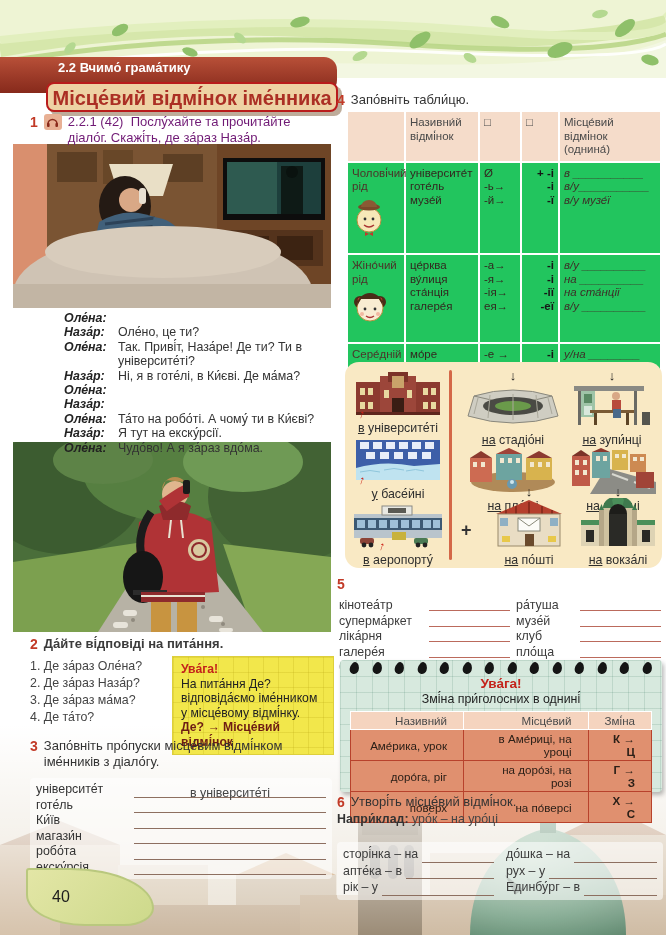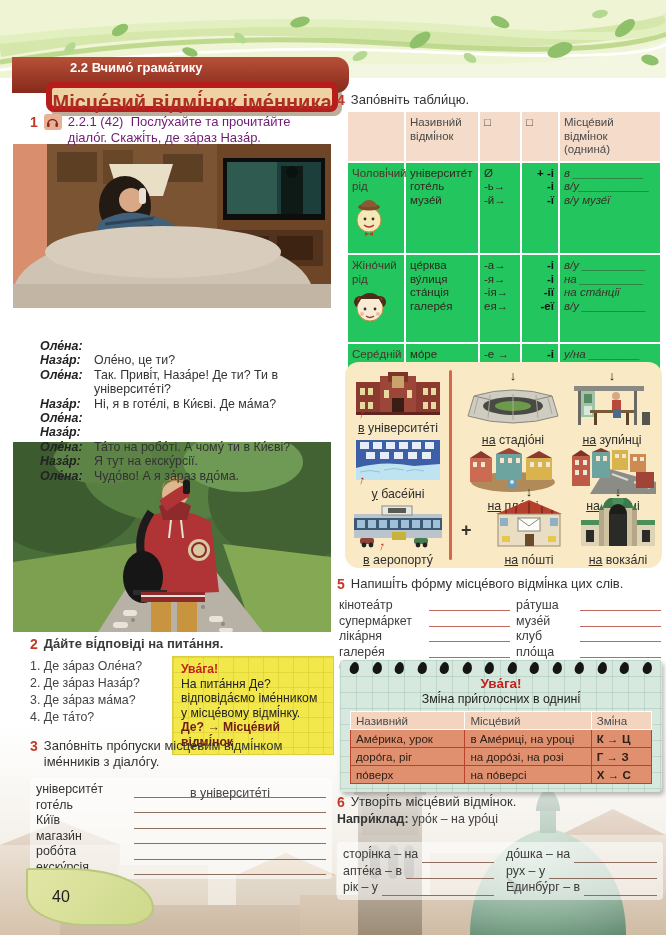--- a/index.html
+++ b/index.html
@@ -1,42 +1,42 @@
 <!DOCTYPE html>
 <html><head>
 <meta charset="utf-8">
 <style>
   html,body{margin:0;padding:0;background:#777;}
   #page{position:relative;width:666px;height:935px;background:#ffffff;overflow:hidden;
         font-family:"Liberation Sans",sans-serif;color:#333;}
   
   .topband{position:absolute;top:0;left:0;z-index:1;}
   
-  .banner{position:absolute;left:12px;top:57px;width:337px;height:36px;z-index:3;
+  .banner{position:absolute;left:0;top:57px;width:337px;height:36px;z-index:3;
     background:linear-gradient(180deg,#b85038 0%,#9c3a28 55%,#872a1b 100%);
     border-radius:0 13px 13px 0;color:#fff;font-weight:bold;font-size:13px;
     line-height:22px;padding-left:58px;box-sizing:border-box;}
   .title-box{position:absolute;left:46px;top:82px;width:292px;height:30px;z-index:3;
-    background:#eed2a4;border:6px solid #b91c1c;border-radius:8px;
+    background:#eed2a4;border:2px solid #b91c1c;border-radius:8px;
     box-shadow:4px 4px 0 rgba(110,70,30,.45);
     color:#ab2f24;font-weight:bold;font-size:20px;text-align:center;line-height:28px;box-sizing:border-box;}
   
   .ex{position:absolute;z-index:3;}
   .ex-head{display:flex;align-items:flex-start;gap:6px;}
   .ex-num{color:#c23a27;font-weight:bold;font-size:14px;line-height:16px;}
   .ex-title{font-weight:bold;color:#3b3b3b;font-size:13px;line-height:16px;}
   .blank{flex:1;border-bottom:1px solid #8d6f60;height:12px;min-width:30px;}
   .blank.red{border-bottom-color:#bb6a5c;}
   
   .audio-chip{width:18px;height:16px;background:#e8b094;border-radius:3px;
     display:flex;align-items:center;justify-content:center;flex:0 0 auto;}
   
   .photo{position:absolute;left:13px;z-index:2;}
   
-  .dialog{position:absolute;left:40px;top:311px;width:286px;z-index:3;font-size:12.4px;line-height:14.4px;margin-top:28px;}
+  .dialog{position:absolute;left:64px;top:311px;width:286px;z-index:3;font-size:12.4px;line-height:14.4px;}
   .dl{display:grid;grid-template-columns:50px 1fr;column-gap:4px;}
   .dl .sp{font-weight:bold;font-style:italic;color:#222;}
   
   .questions{font-size:12.4px;line-height:17px;color:#444;margin-top:6px;}
   .attn-yellow{position:absolute;left:142px;top:20px;width:162px;padding:5px 8px;box-sizing:border-box;
     background:#f2e74b;border:1px solid #ddcf3c;
     background-image:linear-gradient(rgba(190,170,20,.25) 1px,transparent 1px),
                      linear-gradient(90deg,rgba(190,170,20,.25) 1px,transparent 1px);
     background-size:15px 15px;font-size:12.2px;line-height:14.5px;color:#222;}
   .attn-yellow .t{color:#c4231b;font-weight:bold;}
@@ -74,21 +74,21 @@
   .notebook{position:absolute;left:340px;top:660px;width:322px;height:132px;z-index:3;
     background:#d7e9de;border-radius:4px;box-shadow:2px 3px 4px rgba(60,60,60,.35);
     background-image:linear-gradient(rgba(100,150,130,.22) 1px,transparent 1px),
                      linear-gradient(90deg,rgba(100,150,130,.22) 1px,transparent 1px);
     background-size:16px 16px;}
   .rings{position:absolute;top:2px;left:10px;right:10px;display:flex;justify-content:space-between;}
   .drop{width:9px;height:12px;background:#151515;border-radius:50% 50% 55% 45%/62% 62% 38% 38%;transform:rotate(14deg);}
   .nb-title{margin-top:16px;text-align:center;color:#c4231b;font-weight:bold;font-size:13.5px;}
   .nb-sub{text-align:center;font-size:12.4px;color:#222;margin-top:1px;}
   .nb-table{margin:5px 10px 0 10px;border-collapse:collapse;width:calc(100% - 20px);font-size:11.6px;}
-  .nb-table td{padding:2px 5px;}
+  .nb-table td{padding:2px 16px;text-align:right;}
   .nb-table .hh td{background:#f5d4bf;color:#4a4a4a;border:1px solid #fff;}
   .nb-table .rr td{background:#e0906f;color:#2c2018;border:1.6px solid #b8422c;}
   .nb-table .chg{font-weight:bold;color:#141414;}
   
   .ex6-example{font-size:12.4px;margin-top:2px;color:#444;}
   .ex6-example b{color:#333;}
   .ex6-rows{display:grid;grid-template-columns:1fr 1fr;column-gap:12px;margin-top:16px;}
   .pair{display:flex;align-items:flex-end;gap:4px;font-size:12.4px;line-height:16.5px;color:#3c3c3c;}
   .pair .t{white-space:nowrap;}
   
@@ -684,21 +684,20 @@
             <rect x="63" y="32" width="8" height="12"></rect>
           </g>
         </svg>
       <div class="pl-label"><span class="prep">на</span><span> вокза́лі</span></div>
     </div>
   </div>
 
   <div class="ex" style="left:337px;top:576px;width:326px;">
     <div class="ex-head">
       <span class="ex-num">5</span>
-      <span class="ex-title" style="font-weight:normal;color:#333;">Напиші́ть фо́рму місце́вого відмі́нка цих слів.</span>
     </div>
     <div class="ex5-grid">
       <span class="w">кінотеа́тр</span>
         <span class="blank red"></span>
       <span class="w">ра́туша</span>
         <span class="blank red"></span>
       <span class="w">суперма́ркет</span>
         <span class="blank red"></span>
       <span class="w">музе́й</span>
         <span class="blank red"></span>

